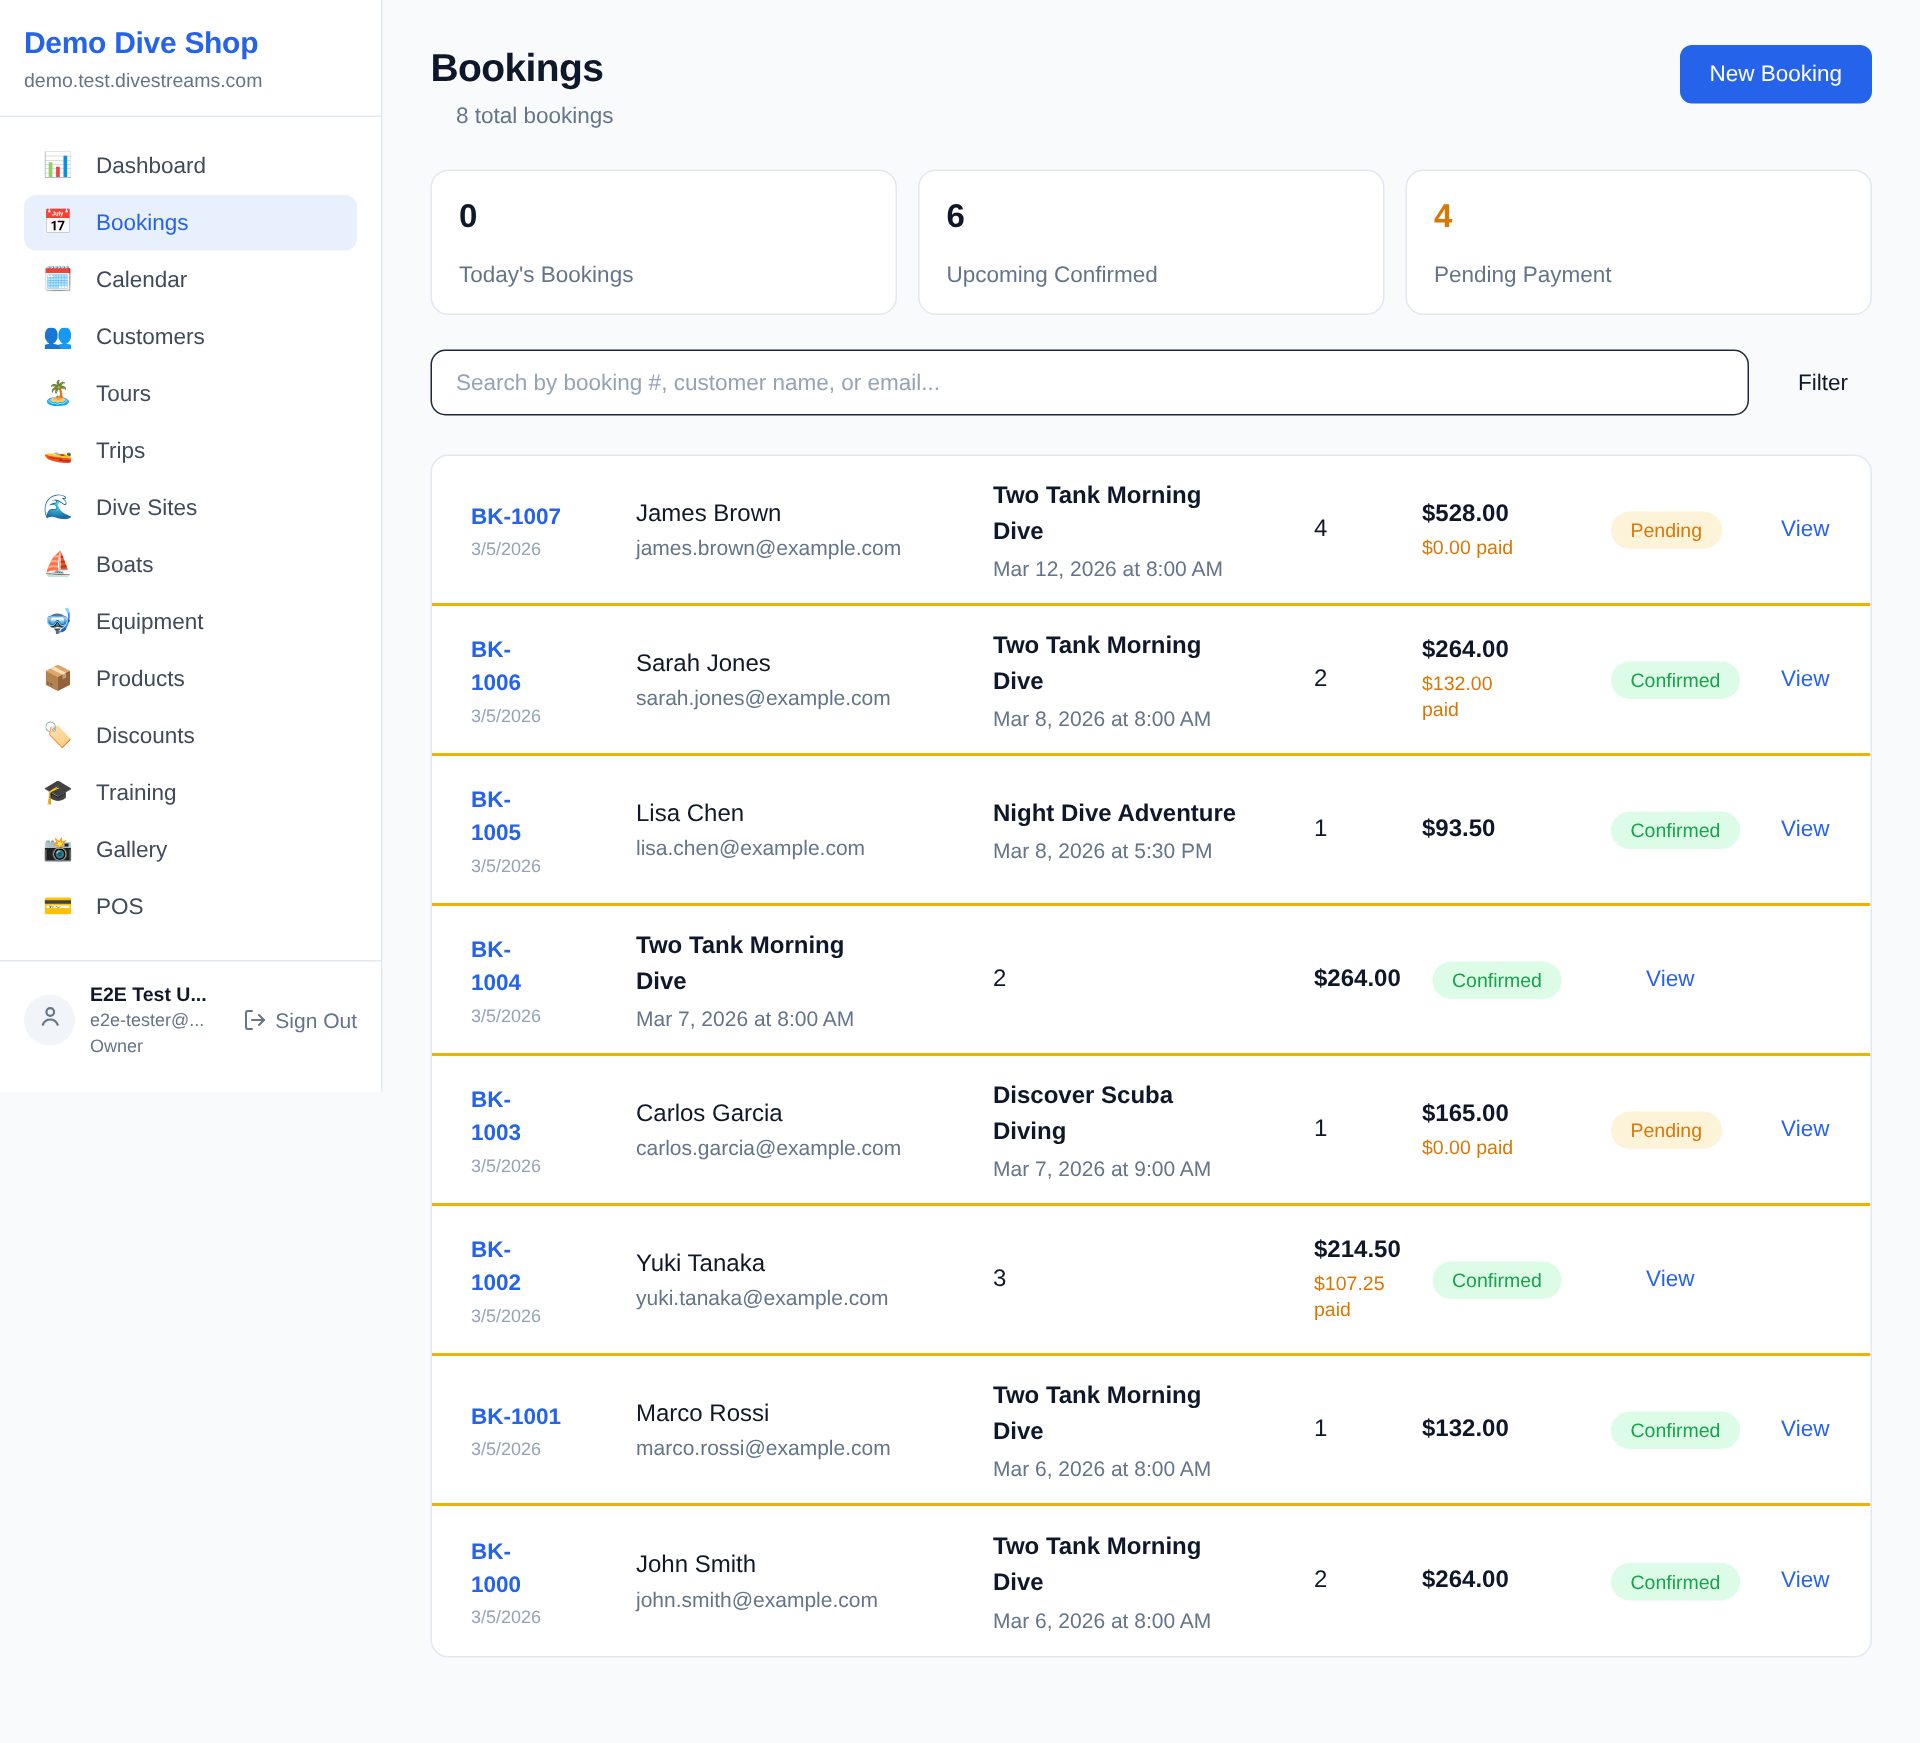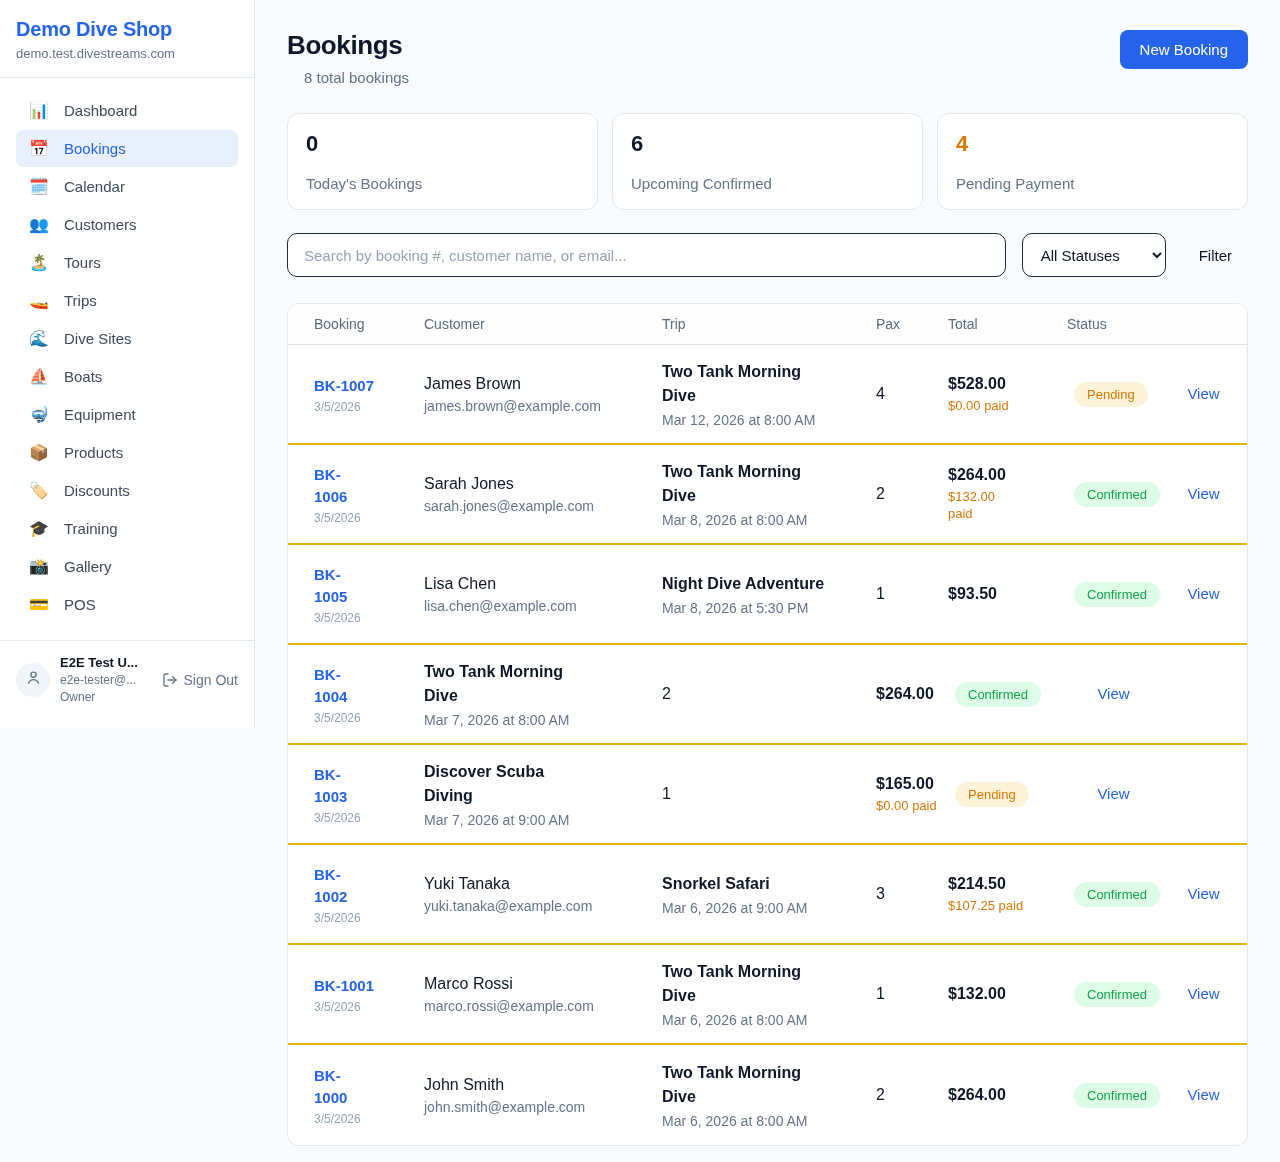--- a/index.html
+++ b/index.html
@@ -214,36 +214,24 @@
     <div class="stat-label">Upcoming Confirmed</div>
   </div>
       <div class="stat-card">
     <div class="stat-value" style="color: rgb(217, 119, 6);">4</div>
     <div class="stat-label">Pending Payment</div>
   </div>
     </div>
 
   <div class="filter-row">
     <input class="search-input" type="text" placeholder="Search by booking #, customer name, or email..." style="">
-    <select class="status-select">
-      <option>All Statuses</option>
-    </select>
     <span class="filter-label">Filter</span>
   </div>
 
   <div class="table-card">
-    <div class="t-grid t-head">
-      <div>Booking</div>
-      <div>Customer</div>
-      <div>Trip</div>
-      <div>Pax</div>
-      <div>Total</div>
-      <div>Status</div>
-      <div></div>
-    </div>
     <div id="table-body">
         <div class="t-grid t-row">
     <div class="cell-booking">
       <a class="bk-link pre">BK-1007</a>
       <div class="bk-date">3/5/2026</div>
     </div>
     <div>
       <div class="cust-name">James Brown</div>
       <div class="cust-email">james.brown@example.com</div>
     </div>
@@ -341,20 +329,24 @@
       <a class="view-link">View</a>
     </div>
   </div>
         <div class="t-grid t-row">
     <div class="cell-booking">
       <a class="bk-link pre">BK-
 1003</a>
       <div class="bk-date">3/5/2026</div>
     </div>
     <div>
+      <div class="cust-name">Carlos Garcia</div>
+      <div class="cust-email">carlos.garcia@example.com</div>
+    </div>
+    <div>
       <div class="trip-name pre">Discover Scuba
 Diving</div>
       <div class="trip-when">Mar 7, 2026 at 9:00 AM</div>
     </div>
     <div class="pax-cell">1</div>
     <div>
       <div class="total-amt">$165.00</div>
       <div class="total-paid pre">$0.00 paid</div>
     </div>
     <div class="cell-status">
@@ -367,24 +359,20 @@
         <div class="t-grid t-row">
     <div class="cell-booking">
       <a class="bk-link pre">BK-
 1002</a>
       <div class="bk-date">3/5/2026</div>
     </div>
     <div>
       <div class="cust-name">Yuki Tanaka</div>
       <div class="cust-email">yuki.tanaka@example.com</div>
     </div>
-    <div>
-      <div class="trip-name pre">Snorkel Safari</div>
-      <div class="trip-when">Mar 6, 2026 at 9:00 AM</div>
-    </div>
     <div class="pax-cell">3</div>
     <div>
       <div class="total-amt">$214.50</div>
       <div class="total-paid pre">$107.25 paid</div>
     </div>
     <div class="cell-status">
       <span class="badge confirmed">Confirmed</span>
     </div>
     <div class="cell-view">
       <a class="view-link">View</a>

